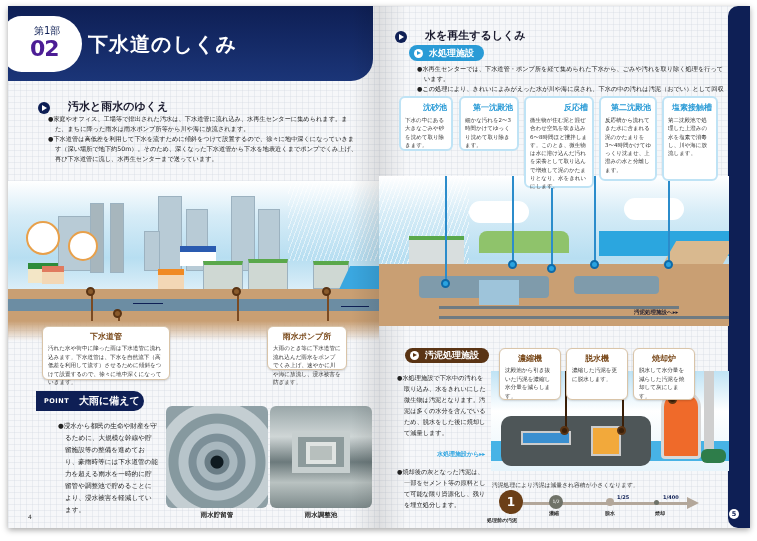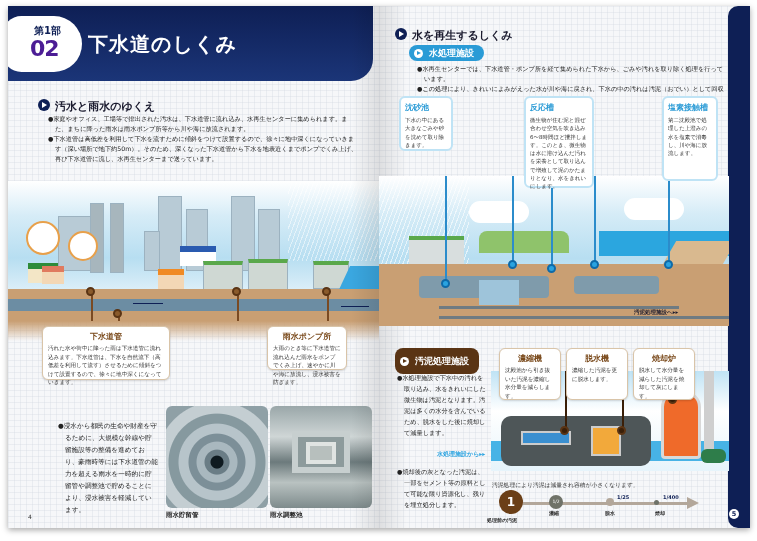--- a/index.html
+++ b/index.html
@@ -6,52 +6,52 @@
 body{width:757px;height:541px;background:#fff;font-family:"DejaVu Sans",sans-serif;position:relative;overflow:hidden}
 .spread{position:absolute;left:8px;top:6px;width:742px;height:522px;box-shadow:0 2px 6px rgba(0,0,0,.35);background:#f4f5f7}
 .page{position:absolute;top:0;height:522px;overflow:hidden;background-color:#f6f7f9;background-image:linear-gradient(rgba(210,215,225,.35) 1px,transparent 1px),linear-gradient(90deg,rgba(210,215,225,.35) 1px,transparent 1px);background-size:6px 6px}
 .left{left:0;width:371px}
 .right{left:371px;width:371px}
 .gutterL{position:absolute;right:0;top:0;width:28px;height:100%;background:linear-gradient(90deg,rgba(0,0,0,0),rgba(0,0,0,.10))}
 .gutterR{position:absolute;left:0;top:0;width:28px;height:100%;background:linear-gradient(270deg,rgba(0,0,0,0),rgba(0,0,0,.10))}
 
 .hdr{position:absolute;left:0;top:0;width:365px;height:75px;background:linear-gradient(180deg,#0e1f55,#1b3578);border-bottom-right-radius:22px}
 .badge{position:absolute;left:-6px;top:10px;width:80px;height:56px;background:#fff;border-radius:28px 40px 40px 28px}
-.badge .part{position:absolute;left:32px;top:8px;font-size:10px;font-weight:bold;color:#0e1f55}
+.badge .part{position:absolute;left:32px;top:8px;font-size:10px;font-weight:normal;color:#0e1f55}
 .badge .num{position:absolute;left:28px;top:20px;font-size:22px;font-weight:bold;color:#4c1d95;letter-spacing:-1px}
 .htitle{position:absolute;left:80px;top:25px;color:#fff;font-size:20px;font-weight:bold;letter-spacing:1px}
-.sec{position:absolute;display:flex;align-items:flex-start;gap:5px;font-size:11px;font-weight:bold;color:#1a1a2e}
+.sec{position:absolute;display:flex;align-items:flex-end;gap:18px;font-size:11px;font-weight:bold;color:#1a1a2e}
 .sec .ic{width:12px;height:12px;border-radius:50%;background:#0e1f55;position:relative}
 .sec .ic:after{content:"";position:absolute;left:4px;top:3px;border-left:5px solid #fff;border-top:3px solid transparent;border-bottom:3px solid transparent}
 .bul{position:absolute;font-size:6.2px;line-height:10px;color:#222}
 .bul p{padding-left:7px;text-indent:-7px}
 
 .scene{position:absolute;overflow:hidden}
 .sky{position:absolute;inset:0;background:linear-gradient(180deg,#fff 0%,#d6ecf7 25%,#b7def1 55%,#fff 100%)}
 .ground{position:absolute;left:0;right:0;background:#c99f73}
 .pipe{position:absolute;background:#6c8da3}
 .bld{position:absolute;background:#b8cbd6;border:1px solid #9cb2c0}
 .house{position:absolute}
 .pin{position:absolute;width:2px;background:#7a4a22}
 .pinb{position:absolute;width:2px;background:#2b8ccb}
 .dot{position:absolute;width:9px;height:9px;border-radius:50%;background:#8a5a2b;border:2px solid #5a3414}
 .dotb{position:absolute;width:9px;height:9px;border-radius:50%;background:#2aa3e0;border:2px solid #0e6aa8}
 
 .cal{position:absolute;background:#fff;border:1px solid #d9c4a8;border-radius:6px;box-shadow:0 1px 2px rgba(0,0,0,.15);padding:4px 5px}
 .cal h4{font-size:8px;color:#7a4a1c;text-align:center;margin-bottom:2px}
 .cal p{font-size:5.6px;line-height:8.5px;color:#333}
 .calb{position:absolute;background:#fff;border:2px solid #bfe3f5;border-radius:6px;padding:4px 4px}
-.calb h4{font-size:8px;color:#2a9bd6;text-align:left;margin-bottom:3px}
+.calb h4{font-size:8px;color:#2a9bd6;text-align:right;margin-bottom:3px}
 .calb p{font-size:5.5px;line-height:8.3px;color:#333}
 
 .point{position:absolute;left:28px;top:385px;width:108px;height:20px;background:#0e1f55;border-radius:0 10px 10px 0;display:flex;align-items:center;gap:10px;padding-left:8px}
 .point .p1{color:#fff;font-size:6.5px;font-weight:bold;letter-spacing:.5px}
 .point .p2{color:#fff;font-size:10px;font-weight:bold}
 .photo{position:absolute;border-radius:6px;overflow:hidden}
-.cap{position:absolute;font-size:6.5px;font-weight:bold;color:#222;text-align:left}
+.cap{position:absolute;font-size:6.5px;font-weight:bold;color:#222;text-align:center}
 .pgnum{position:absolute;font-size:6px;color:#333}
 
 .band{position:absolute;right:0;top:0;width:22px;height:522px;background:#0e1f55;border-radius:10px 0 0 10px}
 .pill{position:absolute;display:flex;align-items:center;gap:6px;padding:0 10px 0 5px;height:16px;border-radius:8px;color:#fff;font-size:9px;font-weight:bold}
 .pill .pi{width:9px;height:9px;border-radius:50%;background:#fff;position:relative}
 .pill .pi:after{content:"";position:absolute;left:3px;top:2px;border-left:4px solid currentColor;border-top:2.5px solid transparent;border-bottom:2.5px solid transparent}
 .arrowline{position:absolute;height:3px;background:#b3a79a}
 </style>
 </head>
 <body>
@@ -114,20 +114,24 @@
 
     <div class="cal" style="left:34px;top:320px;width:128px;height:54px">
       <h4>下水道管</h4>
       <p>汚れた水や街中に降った雨は下水道管に流れ込みます。下水道管は、下水を自然流下（高低差を利用して流す）させるために傾斜をつけて設置するので、徐々に地中深くになっていきます。</p>
     </div>
     <div class="cal" style="left:259px;top:320px;width:80px;height:44px">
       <h4>雨水ポンプ所</h4>
       <p>大雨のとき等に下水道管に流れ込んだ雨水をポンプでくみ上げ、速やかに川や海に放流し、浸水被害を防ぎます。</p>
     </div>
 
+    <div class="point">
+      <span class="p1">POINT</span>
+      <span class="p2">大雨に備えて</span>
+    </div>
     <div class="bul" style="left:50px;top:414px;width:100px;font-size:6.6px;line-height:12px">
       <p>●浸水から都民の生命や財産を守るために、大規模な幹線や貯留施設等の整備を進めており、豪雨時等には下水道管の能力を超える雨水を一時的に貯留管や調整池で貯めることにより、浸水被害を軽減しています。</p>
     </div>
     <div class="photo" style="left:158px;top:400px;width:102px;height:102px;background:radial-gradient(circle at 50% 55%,#0e1a20 0 6px,#6a7d86 7px 12px,#a9b8bf 13px 20px,#7c8f98 21px 28px,#b7c4ca 29px 38px,#86999f 39px 48px,#c4ced2 49px 60px,#8fa0a6 61px)"></div>
     <div class="photo" style="left:262px;top:400px;width:102px;height:102px;background:linear-gradient(180deg,#9aa7a9 0,#cfd6d6 30%,#6c7a7c 55%,#b9c2c1 75%,#7e8b8c 100%)">
       <div style="position:absolute;left:22px;top:25px;width:58px;height:42px;border:6px solid #c7cfcf;background:#8d9b9c"></div>
       <div style="position:absolute;left:36px;top:36px;width:30px;height:22px;border:4px solid #e0e4e2;background:#b7bfbd"></div>
     </div>
     <div class="cap" style="left:158px;top:505px;width:102px">雨水貯留管</div>
     <div class="cap" style="left:262px;top:505px;width:102px">雨水調整池</div>
@@ -177,30 +181,38 @@
       <div class="pinb" style="left:215px;top:0;height:88px"></div>
         <div class="dotb" style="left:211px;top:84px"></div>
       <div class="pinb" style="left:289px;top:0;height:88px"></div>
         <div class="dotb" style="left:285px;top:84px"></div>
     </div>
 
     <div class="calb" style="left:20px;top:90px;width:54px;height:55px">
       <h4>沈砂池</h4>
       <p>下水の中にある大きなごみや砂を沈めて取り除きます。</p>
     </div>
+    <div class="calb" style="left:80px;top:90px;width:60px;height:55px">
+      <h4>第一沈殿池</h4>
+      <p>細かな汚れを2〜3時間かけてゆっくり沈めて取り除きます。</p>
+    </div>
     <div class="calb" style="left:145px;top:90px;width:70px;height:92px">
       <h4>反応槽</h4>
       <p>微生物が住む泥と混ぜ合わせ空気を吹き込み6〜8時間ほど攪拌します。このとき、微生物は水に溶け込んだ汚れを栄養として取り込んで増殖して泥のかたまりとなり、水をきれいにします。</p>
     </div>
+    <div class="calb" style="left:220px;top:90px;width:58px;height:85px">
+      <h4>第二沈殿池</h4>
+      <p>反応槽から流れてきた水に含まれる泥のかたまりを3〜4時間かけてゆっくり沈ませ、上澄みの水と分離します。</p>
+    </div>
     <div class="calb" style="left:283px;top:90px;width:56px;height:85px">
       <h4>塩素接触槽</h4>
       <p>第二沈殿池で処理した上澄みの水を塩素で消毒し、川や海に放流します。</p>
     </div>
 
-    <div class="pill" style="left:16px;top:342px;background:#5a3414;color:#5a3414;height:26px">
+    <div class="pill" style="left:26px;top:342px;background:#5a3414;color:#5a3414;height:15px">
       <span class="pi"></span>
       <span style="color:#fff">汚泥処理施設</span>
     </div>
     <div class="bul" style="left:18px;top:366px;width:92px;font-size:6.2px;line-height:11px">
       <p>●水処理施設で下水中の汚れを取り込み、水をきれいにした微生物は汚泥となります。汚泥は多くの水分を含んでいるため、脱水をした後に焼却して減量します。</p>
     </div>
     <div style="position:absolute;left:58px;top:444px;font-size:6px;font-weight:bold;color:#2aa3e0">水処理施設から▸▸</div>
     <div class="bul" style="left:18px;top:460px;width:92px;font-size:6.2px;line-height:11px">
       <p>●焼却後の灰となった汚泥は、一部をセメント等の原料として可能な限り資源化し、残りを埋立処分します。</p>
     </div>

